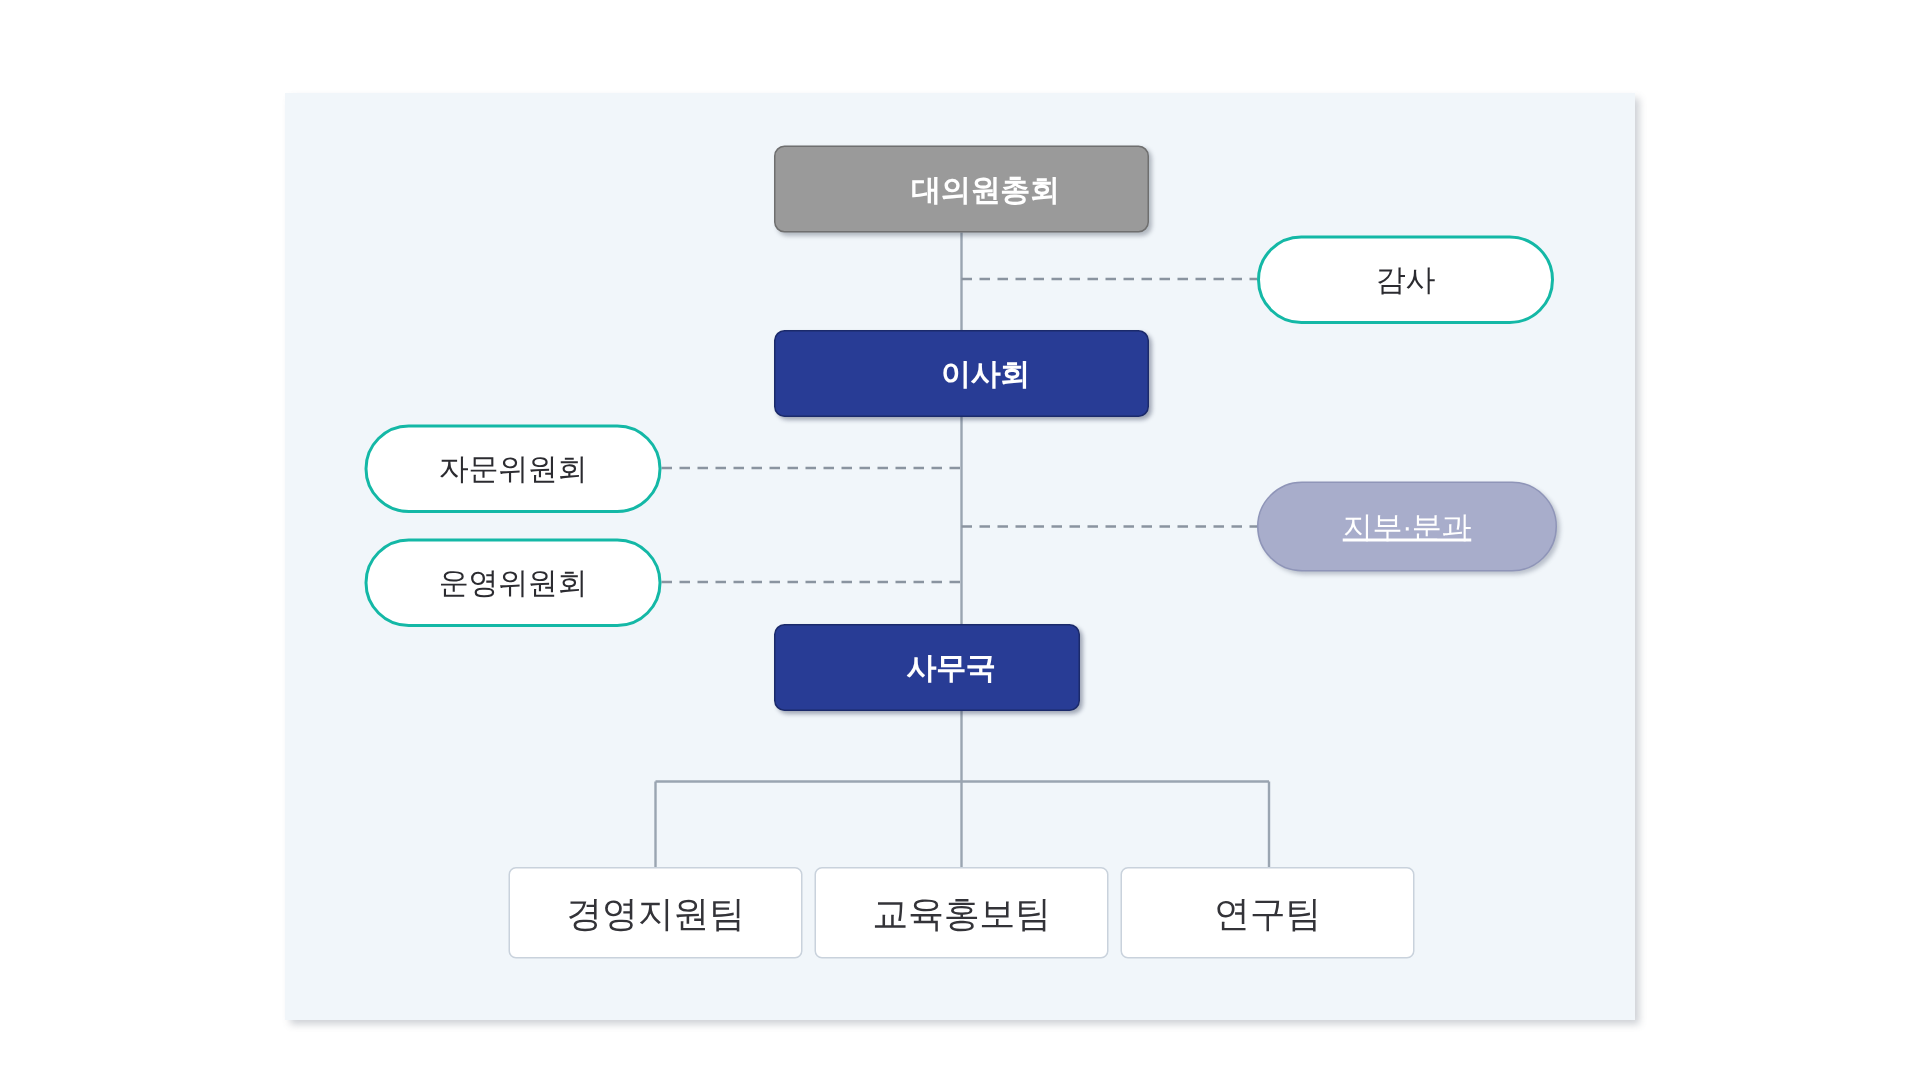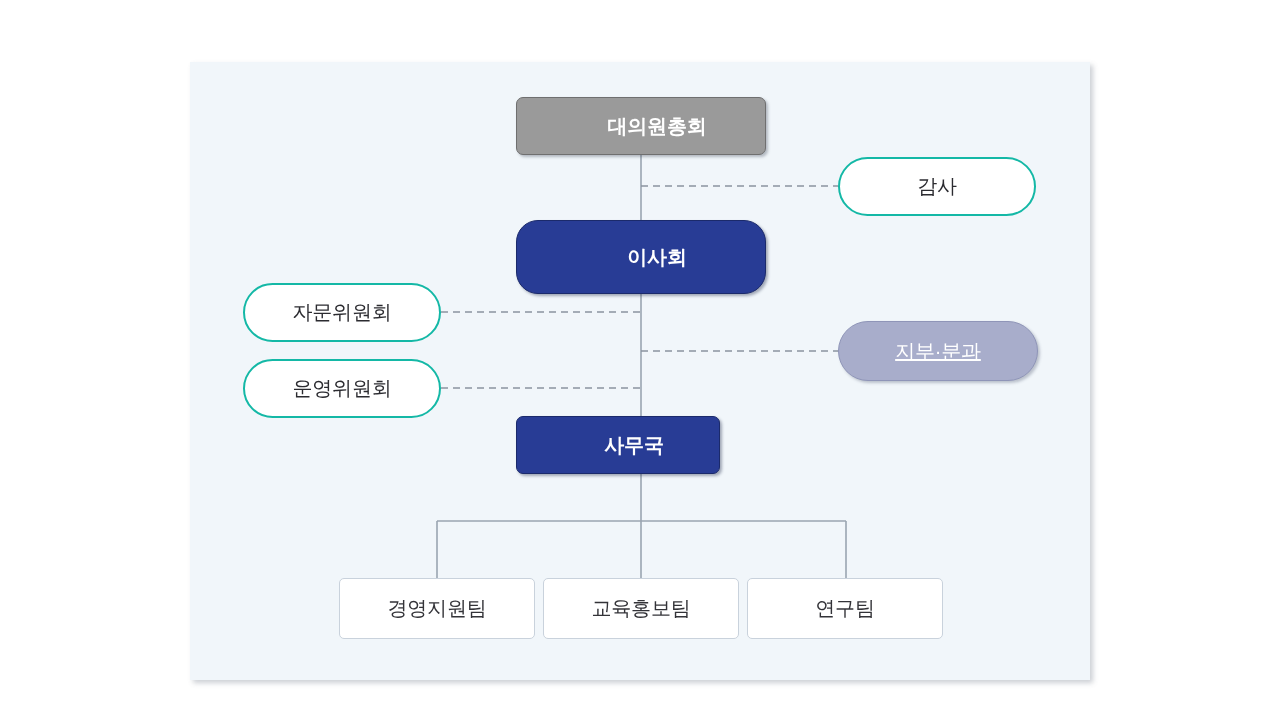--- a/index.html
+++ b/index.html
@@ -90,21 +90,21 @@
     color: #ffffff;
     box-shadow: 2px 2px 3px rgba(60, 70, 95, 0.30);
   }
 
   
   .leaf {
     border-radius: 5px;
     background: #ffffff;
     border: 1px solid #c9d2dc;
     color: #333338;
-    font-size: 20px;
+    font-size: 24px;
     font-weight: normal;
   }
 </style>
 </head>
 <body>
 
 <div id="stage">
 
   <div id="panel"></div>
 
@@ -128,21 +128,21 @@
 
     <line x1="437" y1="521" x2="437" y2="578" stroke="#9aa5b1" stroke-width="1.6"></line>
 
     <line x1="846" y1="521" x2="846" y2="578" stroke="#9aa5b1" stroke-width="1.6"></line>
   </svg>
 
   <div class="node rect gray" style="left:516px; top:97px; width:250px; height:58px;">대의원총회</div>
 
   <div class="node pill white" style="left:838px; top:157px; width:198px; height:59px;">감사</div>
 
-  <div class="node rect navy" style="left:516px; top:220px; width:250px; height:74px;border-radius:22px;">이사회</div>
+  <div class="node rect navy" style="left:516px; top:220px; width:250px; height:58px;">이사회</div>
 
   <div class="node pill white" style="left:243px; top:283px; width:198px; height:59px;">자문위원회</div>
 
   <div class="node pill lavender" style="left:838px; top:321px; width:200px; height:60px;text-decoration:underline;">지부·분과</div>
 
   <div class="node pill white" style="left:243px; top:359px; width:198px; height:59px;">운영위원회</div>
 
   <div class="node rect navy" style="left:516px; top:416px; width:204px; height:58px;">사무국</div>
 
   <div class="node leaf" style="left:339px; top:578px; width:196px; height:61px;">경영지원팀</div>

